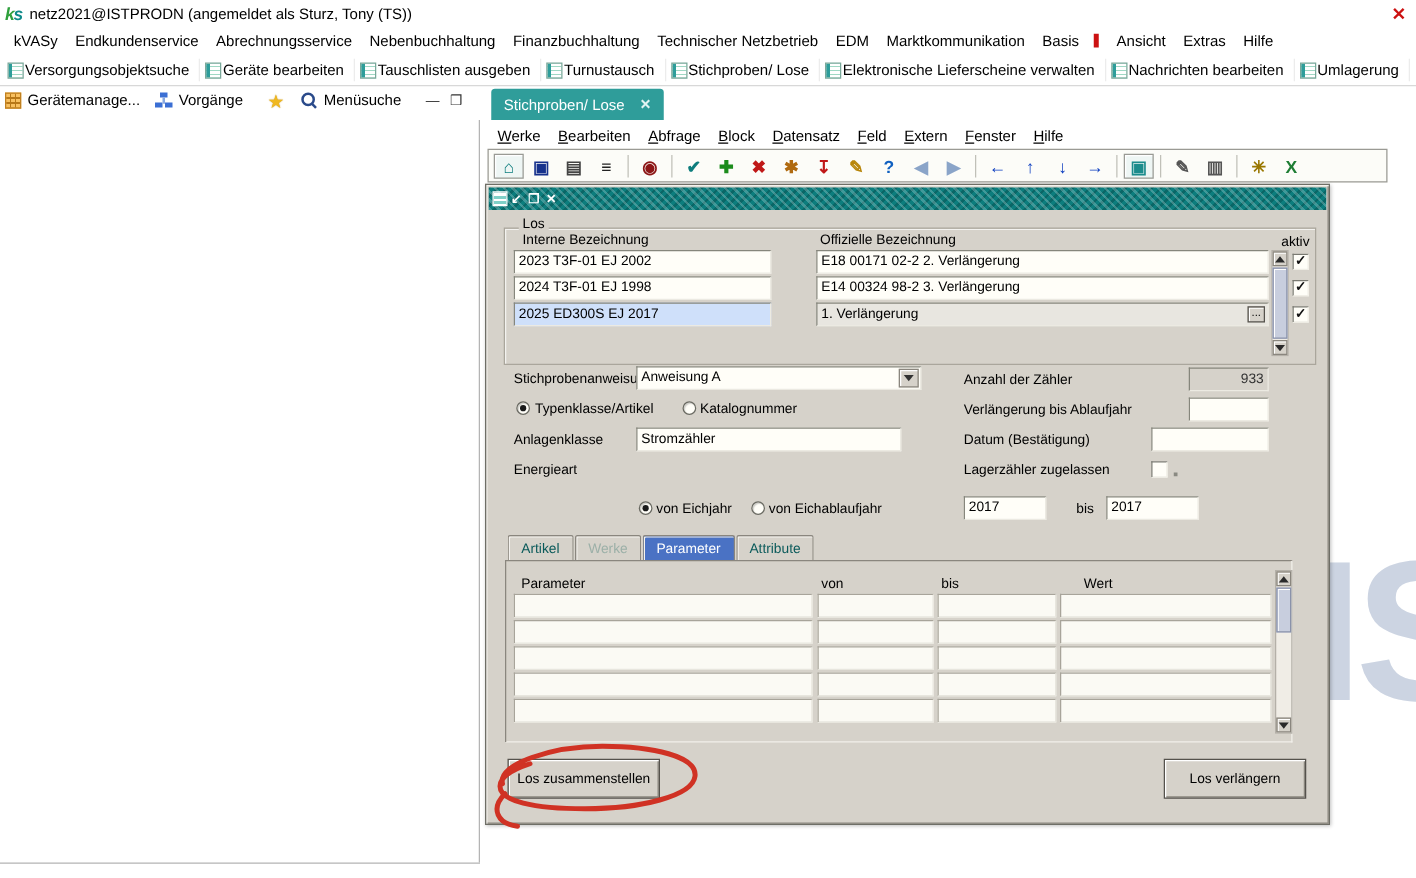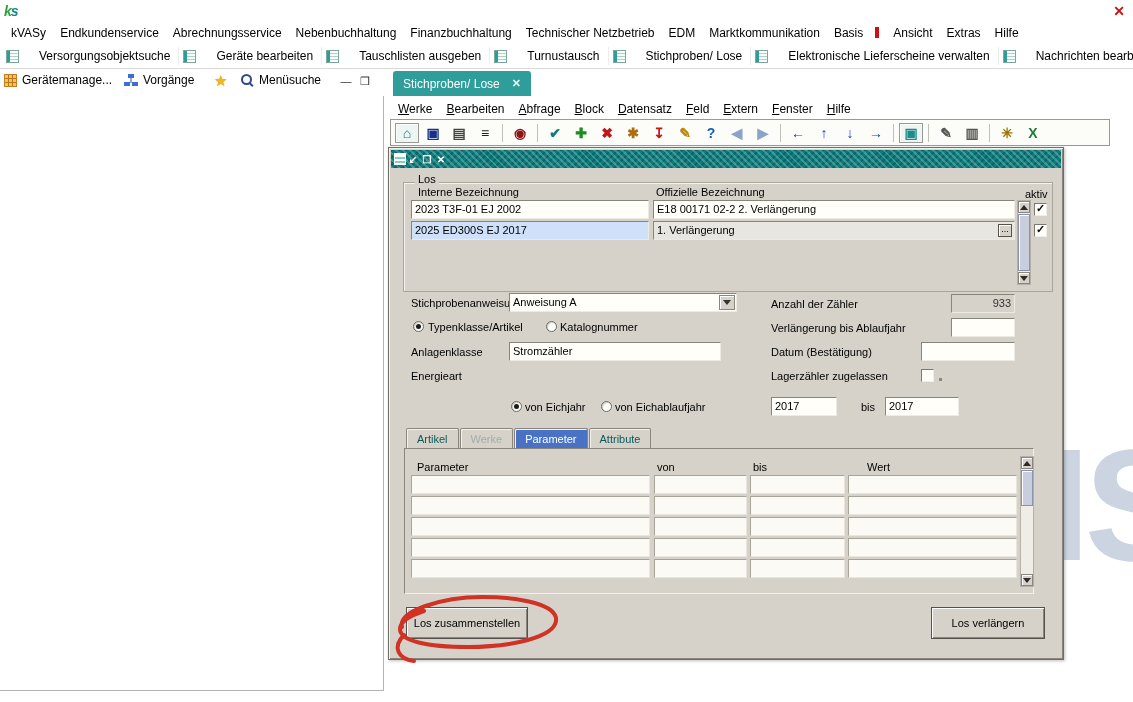--- a/index.html
+++ b/index.html
@@ -12,21 +12,21 @@
   .logo .k{color:#2fa03c}.logo .s{color:#0e8a8a}
   #win-close{position:absolute;right:8px;top:3px;color:#cc1111;font-weight:bold;font-size:14px}
 
   
   #menubar{position:absolute;left:0;top:22px;width:1133px;height:22px;display:flex;align-items:center;padding-left:4px;white-space:nowrap}
   .menu-item{padding:3px 7px;cursor:default}
   .menu-item.flagged::after{content:"";display:inline-block;width:4px;height:11px;background:#cc1111;margin-left:12px;vertical-align:-1px}
 
   
   #quicklaunch{position:absolute;left:0;top:44px;width:1133px;height:25px;display:flex;align-items:center;border-bottom:1px solid #d8d8d8;padding-left:2px;white-space:nowrap;overflow:hidden}
-  .ql-item{display:flex;align-items:center;gap:20px;padding:2px 8px 2px 4px;border-right:1px solid #ececec}
+  .ql-item{display:flex;align-items:center;gap:1px;padding:2px 8px 2px 4px;border-right:1px solid #ececec}
   .form-icon{width:13px;height:13px;flex:0 0 auto;border:1px solid #7aa89a;
     background-image:linear-gradient(90deg,#2e9d9a 0 3px,transparent 3px),repeating-linear-gradient(180deg,#ffffff 0 2px,#9fd8c4 2px 3px)}
 
   
   #toolbar2{position:absolute;left:0;top:69px;width:940px;height:27px}
   .tb2-item{position:absolute;top:4px;display:flex;align-items:center;gap:5px;font-size:12px;white-space:nowrap}
   .grid-icon{width:13px;height:13px;background-color:#f8c060;border:1px solid #c08020;
     background-image:repeating-linear-gradient(0deg,transparent 0 3px,#b87818 3px 4px),repeating-linear-gradient(90deg,transparent 0 3px,#b87818 3px 4px)}
   .org-icon{position:relative;width:14px;height:13px}
   .org-icon::before{content:"";position:absolute;left:4px;top:0;width:6px;height:4px;background:#3b6fd4;box-shadow:-4px 8px 0 #3b6fd4,4px 8px 0 #3b6fd4}
@@ -72,21 +72,21 @@
   .combo{padding-right:18px}
   .combo-btn{position:absolute;right:1px;top:1px;bottom:1px;width:16px;background:#d6d2ca;border:1px solid #8a867e;box-shadow:inset 1px 1px 0 #fff;display:flex;align-items:center;justify-content:center}
   .combo-btn::after{content:"";width:0;height:0;border:4px solid transparent;border-top:5px solid #333;margin-top:4px}
 
   .groupbox{position:absolute;border:1px solid #aaa69c;box-shadow:inset 1px 1px 0 rgba(255,255,255,.7)}
   .group-label{background:#d6d2ca;padding:0 3px;z-index:2}
 
   
   #los-rows{position:absolute;left:22px;top:52px;width:640px;z-index:1}
   .los-row{position:relative;height:21px}
-  .los-row .interne{left:0;top:0;width:238px}
+  .los-row .interne{left:0;top:0;width:206px}
   .los-row .off{left:242px;top:0;width:362px;padding-right:18px}
   .los-row.selected .interne{background:#cfe0fa}
   .los-row.selected .off{background:#e8e6e0}
   .dots-btn{position:absolute;right:2px;top:2px;width:14px;height:13px;background:#d6d2ca;border:1px solid #55524c;box-shadow:inset 1px 1px 0 #fff;font-size:9px;line-height:9px;text-align:center;display:none}
   .los-row.selected .dots-btn{display:block}
   .cb{position:absolute;width:13px;height:13px;background:#fffef8;border:1px solid;border-color:#7a7a72 #f0eee6 #f0eee6 #7a7a72}
   .los-row .cb{left:623px;top:3px}
   .cb.checked::after{content:"✓";position:absolute;left:1px;top:-2px;font-size:11px;font-weight:bold;color:#111}
 
   
@@ -119,20 +119,21 @@
   .btn{position:absolute;height:20px;background:#d6d2ca;border:1px solid #55524c;box-shadow:inset 1px 1px 0 #fff, inset -1px -1px 0 #8a867e;font-size:11px;display:flex;align-items:center;justify-content:center;padding:15px 6px;white-space:nowrap}
 
   #annotation{position:absolute;left:372px;top:585px;width:210px;height:90px;z-index:60;pointer-events:none}
   .focus-dot{position:absolute;width:3px;height:3px;background:#8a8a82}
 </style>
 </head>
 <body>
 
 <div id="titlebar">
   <span class="logo"><span class="k">k</span><span class="s">s</span></span>
+  <span id="win-title">netz2021@ISTPRODN (angemeldet als Sturz, Tony (TS))</span>
 </div>
 <span id="win-close">✕</span>
 
 <div id="menubar">
 
     <span class="menu-item">kVASy</span>
 
     <span class="menu-item">Endkundenservice</span>
 
     <span class="menu-item">Abrechnungsservice</span>
@@ -332,20 +333,28 @@
       <div class="los-row">
         <div class="fld interne">2023 T3F-01 EJ 2002</div>
         <div class="fld off">
           <span>E18 00171 02-2 2. Verlängerung</span>
           
         </div>
         <span class="cb checked"></span>
       </div>
 
 
+      <div class="los-row">
+        <div class="fld interne">2024 T3F-01 EJ 1998</div>
+        <div class="fld off">
+          <span>E14 00324 98-2 3. Verlängerung</span>
+          
+        </div>
+        <span class="cb checked"></span>
+      </div>
 
       <div class="los-row selected">
         <div class="fld interne">2025 ED300S EJ 2017</div>
         <div class="fld off">
           <span>1. Verlängerung</span>
           <span class="dots-btn">...</span>
         </div>
         <span class="cb checked"></span>
       </div>
     </div>

